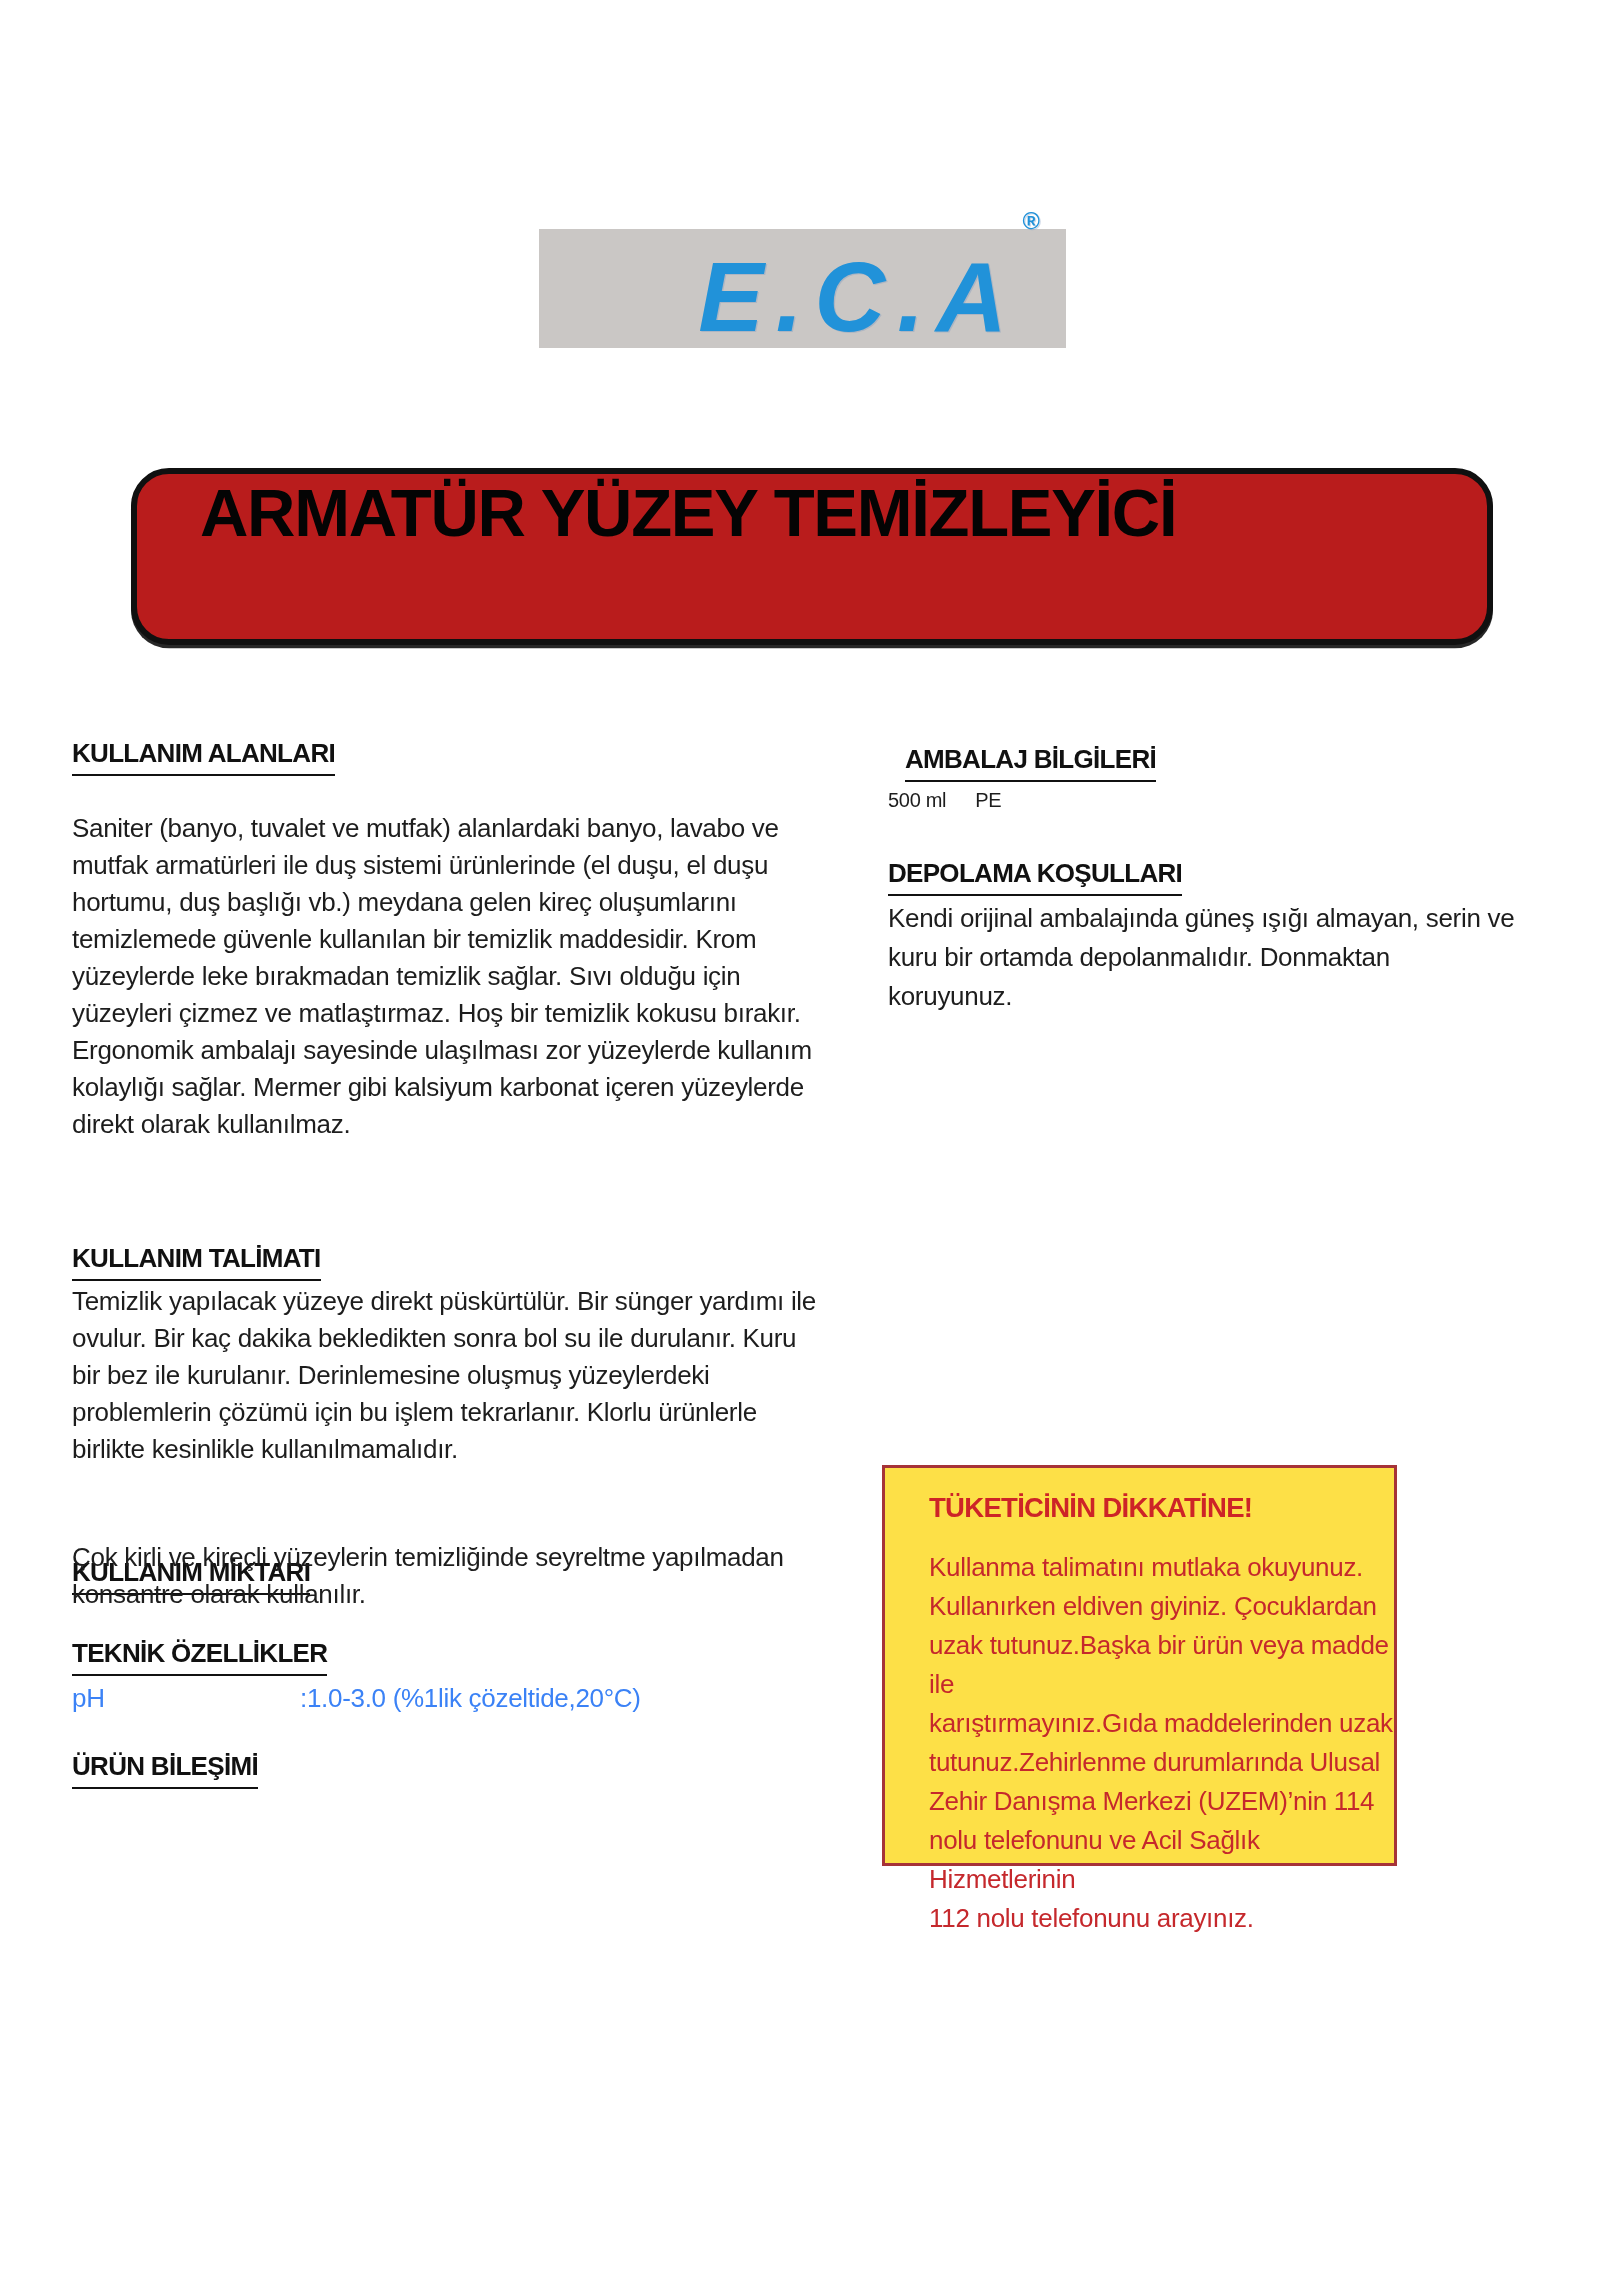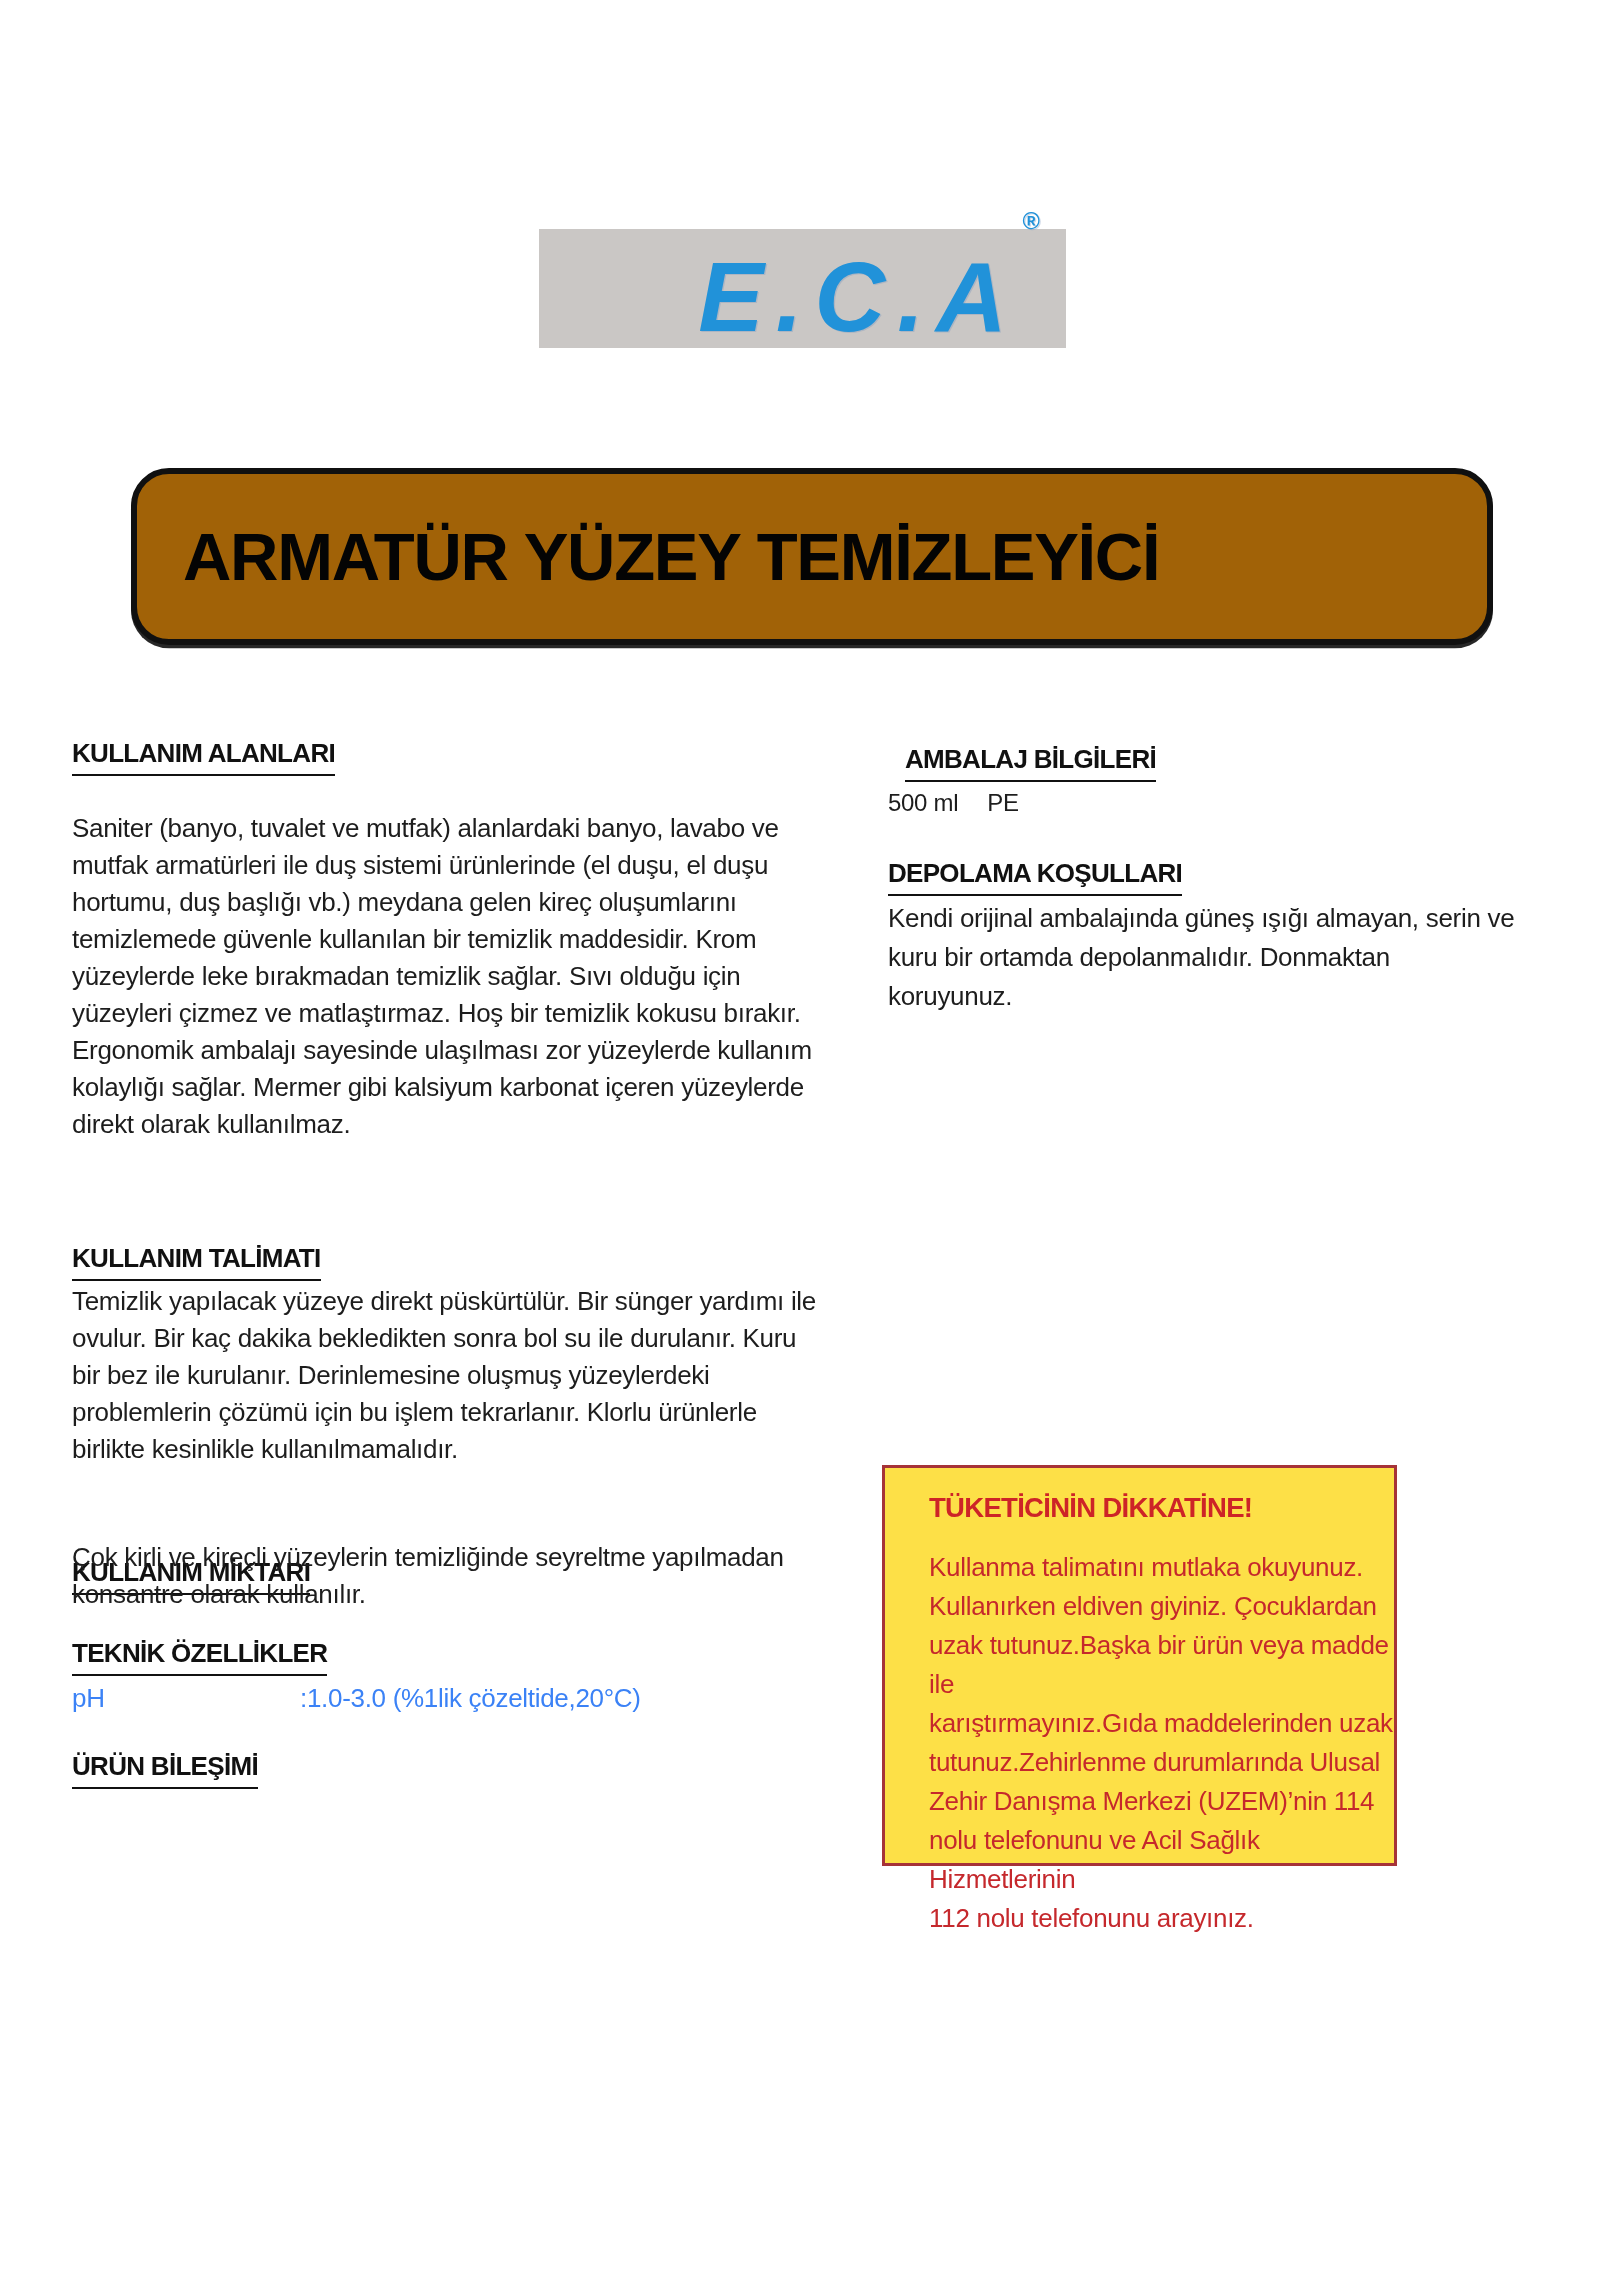--- a/index.html
+++ b/index.html
@@ -47,24 +47,24 @@
     letter-spacing: 0;
   }
 
   
   .title-box {
     position: absolute;
     left: 131px; top: 468px;
     width: 1362px; height: 177px;
     border: 6.5px solid #101010;
     border-radius: 38px;
-    background: #a16207;
+    background: #b91c1c;
     display: flex;
-    align-items: center;
-    padding-left: 46px;
+    align-items: flex-start;
+    padding-left: 63px;
     box-shadow: 0 3.3px 0 rgba(16,16,16,0.9);
   }
   .title-text {
     font-size: 67px;
     font-weight: bold;
     color: #040404;
     letter-spacing: -1.3px;
     white-space: nowrap;
   }
 
@@ -89,21 +89,21 @@
     color: #1d1d1d;
     letter-spacing: -0.3px;
     white-space: pre-line;
   }
 
   
   .body-text.loose { line-height: 39px; }
 
   .volume-line {
     position: absolute;
-    font-size: 24px;
+    font-size: 20px;
     color: #1d1d1d;
     letter-spacing: -0.3px;
     white-space: nowrap;
   }
   .volume-line .material { margin-left: 29px; }
 
   .ph-line {
     position: absolute;
     font-size: 26px;
     color: #3b82f6;

